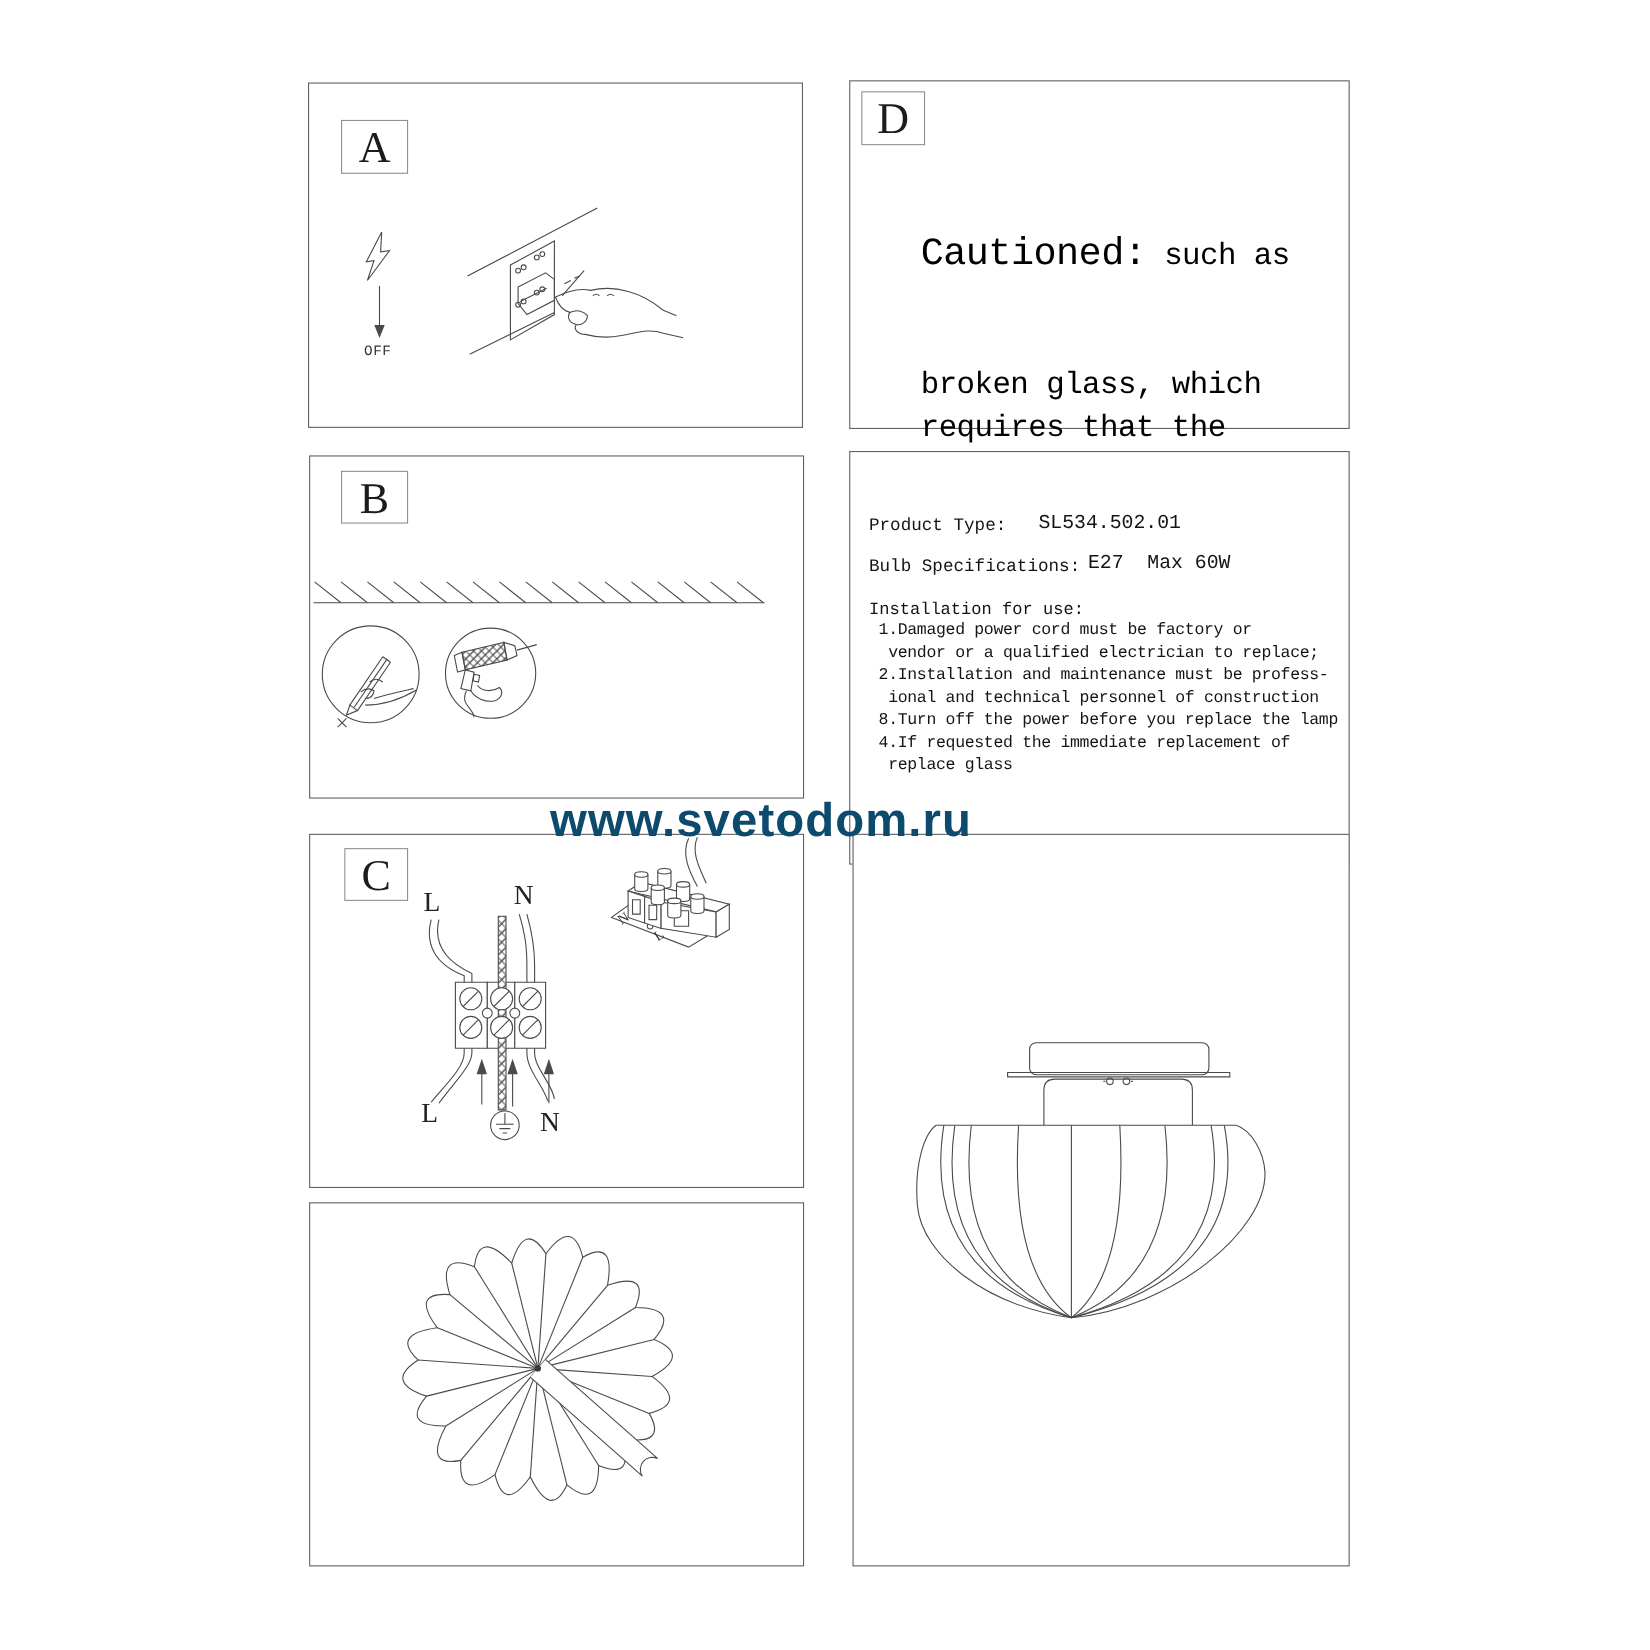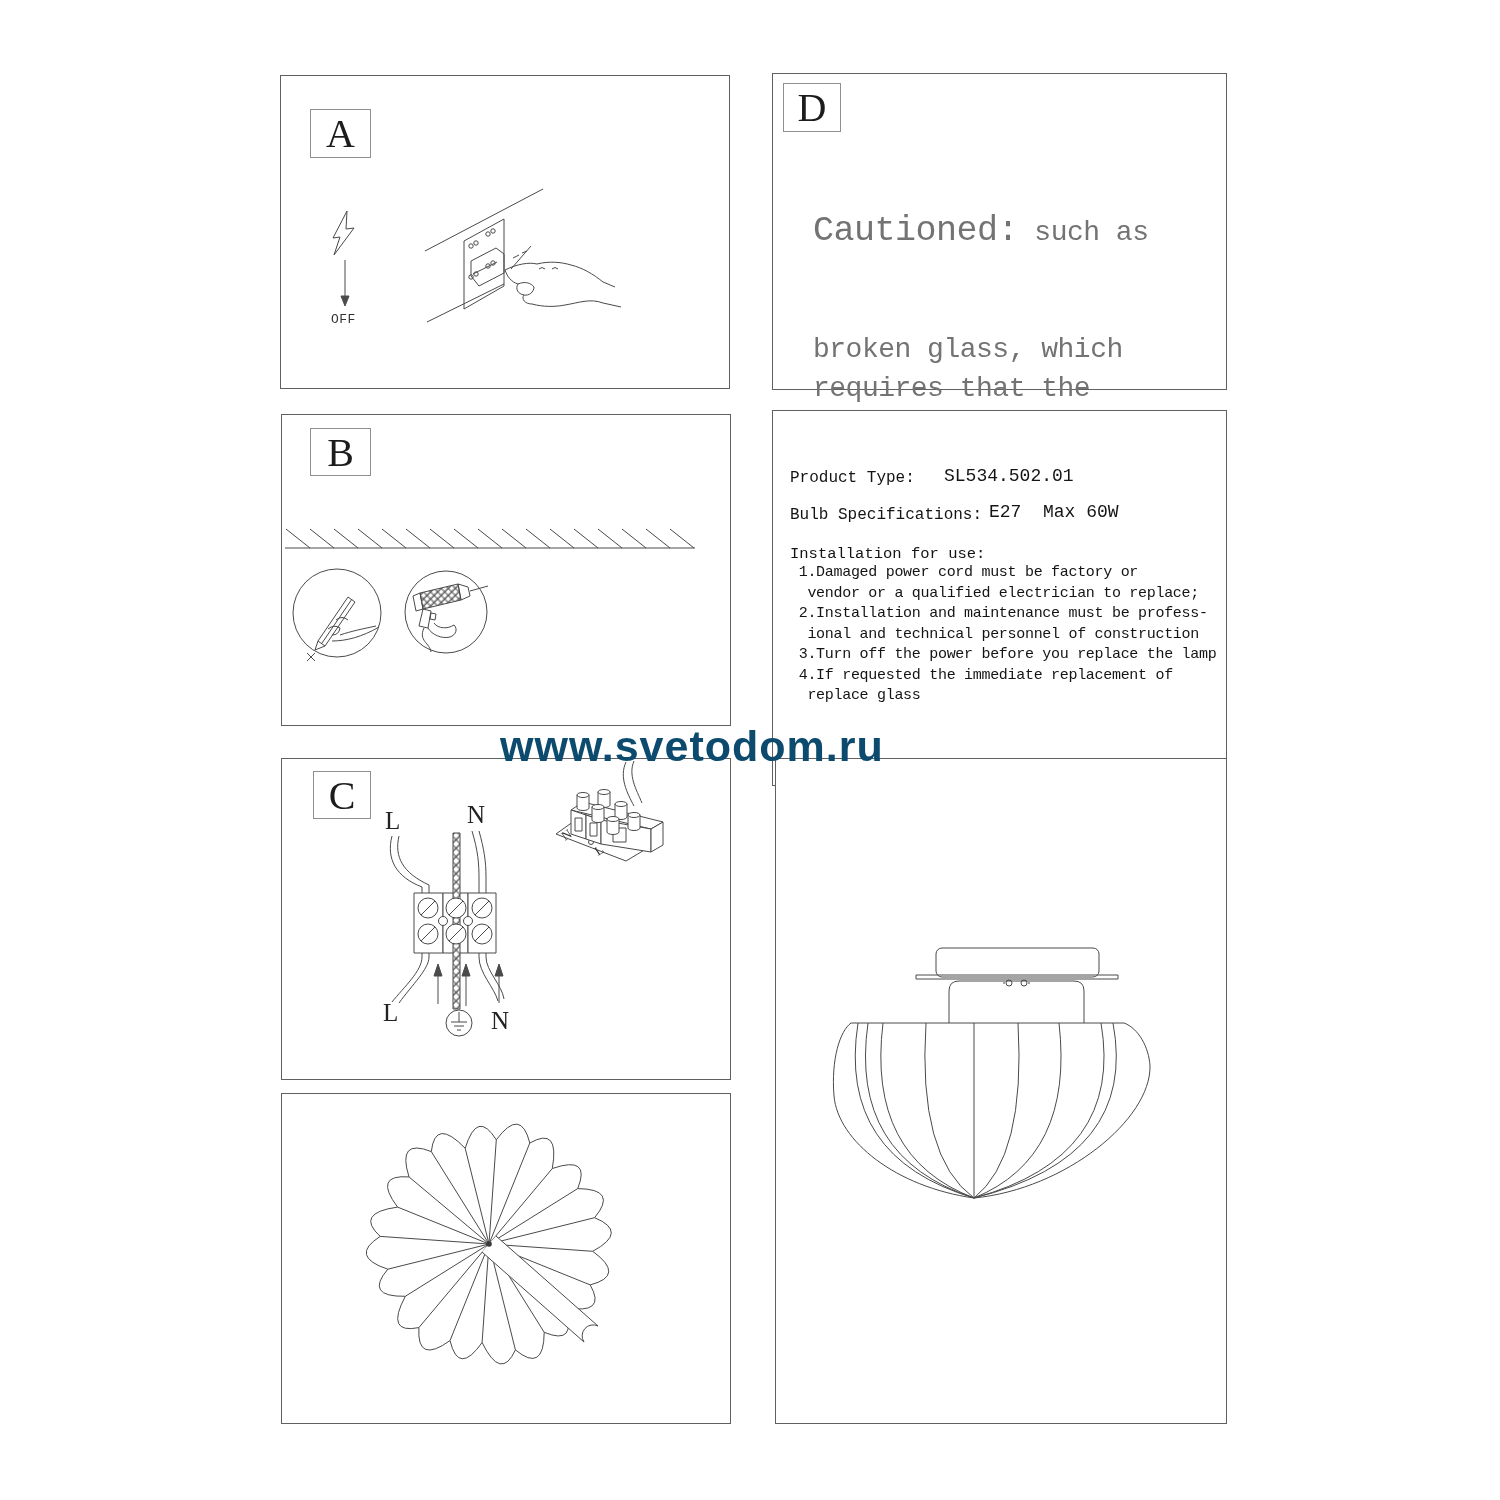--- a/index.html
+++ b/index.html
@@ -18,22 +18,22 @@
     font-family:"Liberation Serif", serif;font-size:40px;color:#1c1c1c;
   }
   .off-label{
     position:absolute;font-size:13px;letter-spacing:0.5px;color:#333;
     font-family:"Liberation Mono", monospace;
   }
   .wire-letter{
     position:absolute;font-family:"Liberation Serif", serif;font-size:25px;color:#222;
   }
   .caution{
-    position:absolute;left:40px;top:60px;width:390px;
-    font-size:28px;line-height:39px;letter-spacing:-0.5px;color:#737373;white-space:pre;
+    position:absolute;left:64px;top:60px;width:390px;
+    font-size:28px;line-height:39px;letter-spacing:-0.5px;color:#000000;white-space:pre;
   }
   .caution .lead{font-size:35px;}
   .spec{position:absolute;left:0;top:0;width:100%;height:100%;}
   .spec-row{position:absolute;white-space:pre;color:#141414;}
   .spec-label{font-size:16px;}
   .spec-value{font-size:18px;}
   .instr-title{position:absolute;left:17px;top:134px;font-size:15.5px;color:#141414;}
   .instr-list{
     position:absolute;left:17px;top:152px;font-size:15px;line-height:20.5px;
     letter-spacing:-0.3px;color:#141414;
@@ -173,21 +173,21 @@
       <div class="spec-row spec-label" style="left:17px;top:58px">Product Type:</div>
       <div class="spec-row spec-value" style="left:171px;top:55px">SL534.502.01</div>
       <div class="spec-row spec-label" style="left:17px;top:95px">Bulb Specifications:</div>
       <div class="spec-row spec-value" style="left:216px;top:91px">E27  Max 60W</div>
       <div class="instr-title">Installation for use:</div>
       <div class="instr-list" id="instr-lines">
           <div> 1.Damaged power cord must be factory or</div>
           <div>  vendor or a qualified electrician to replace;</div>
           <div> 2.Installation and maintenance must be profess-</div>
           <div>  ional and technical personnel of construction</div>
-          <div> 3.Turn off the power before you replace the lamp</div>
+          <div> 8.Turn off the power before you replace the lamp</div>
           <div> 4.If requested the immediate replacement of</div>
           <div>  replace glass</div>
         </div>
     </div>
   </section>
 
   <section class="panel" id="panelC" style="left:281px;top:758px;width:450px;height:322px">
     <div class="labelbox" style="left:31px;top:12px;width:58px;height:48px">
       <span>C</span>
     </div>

